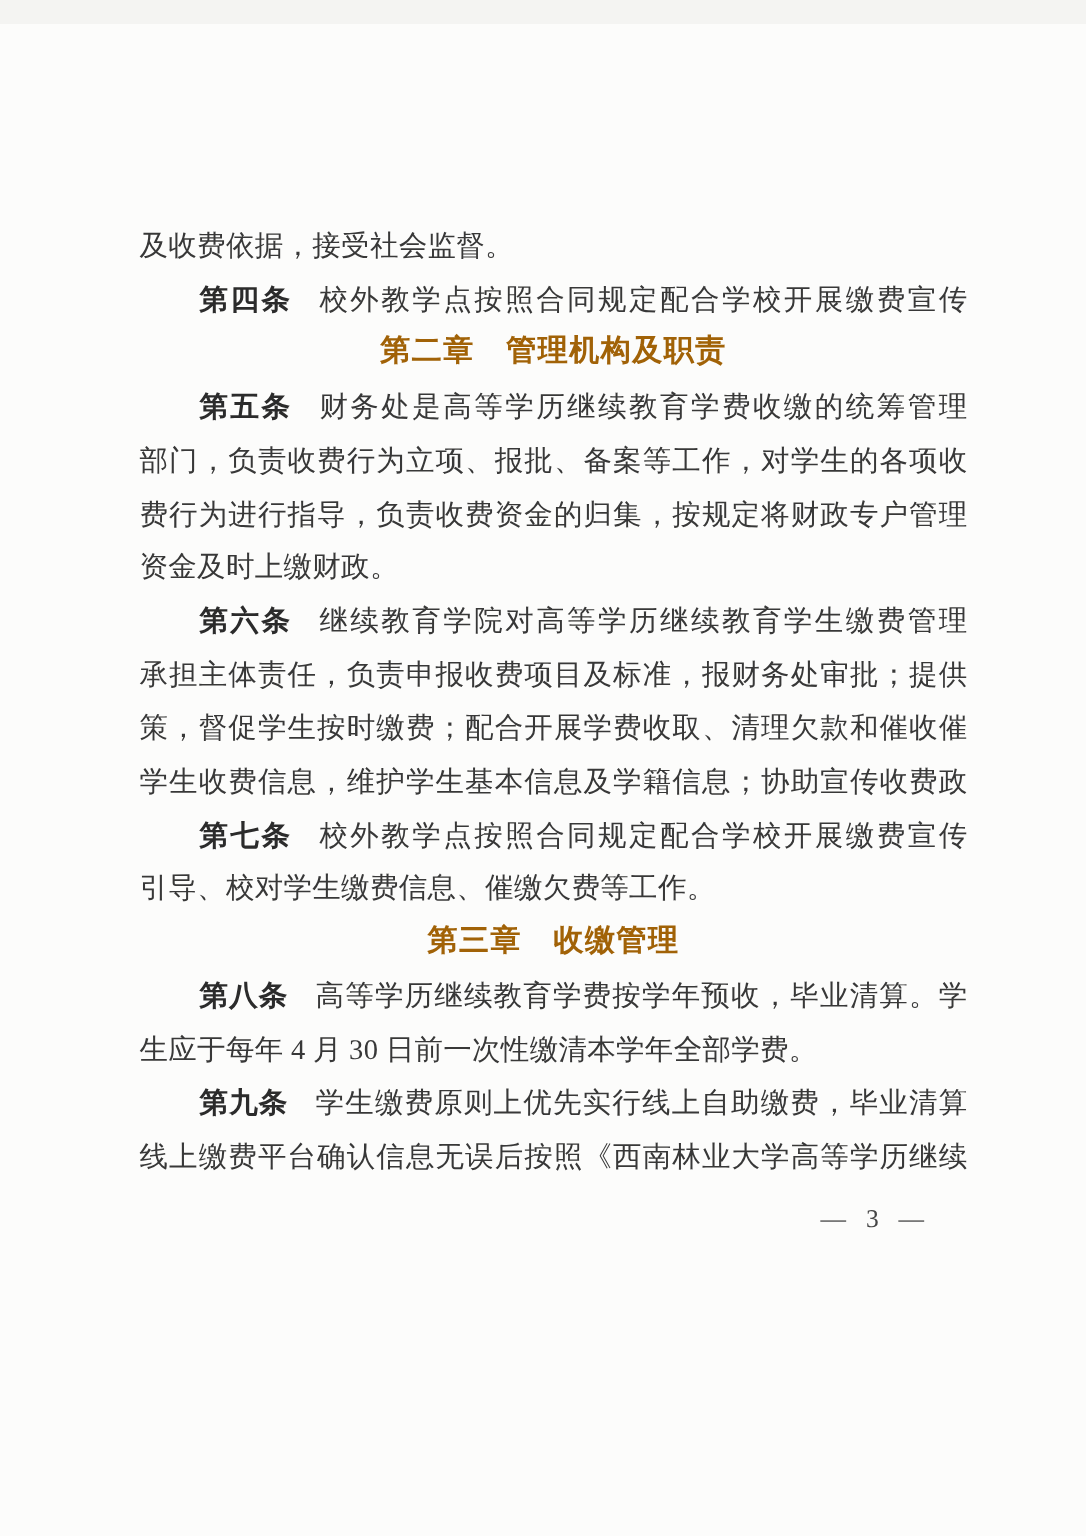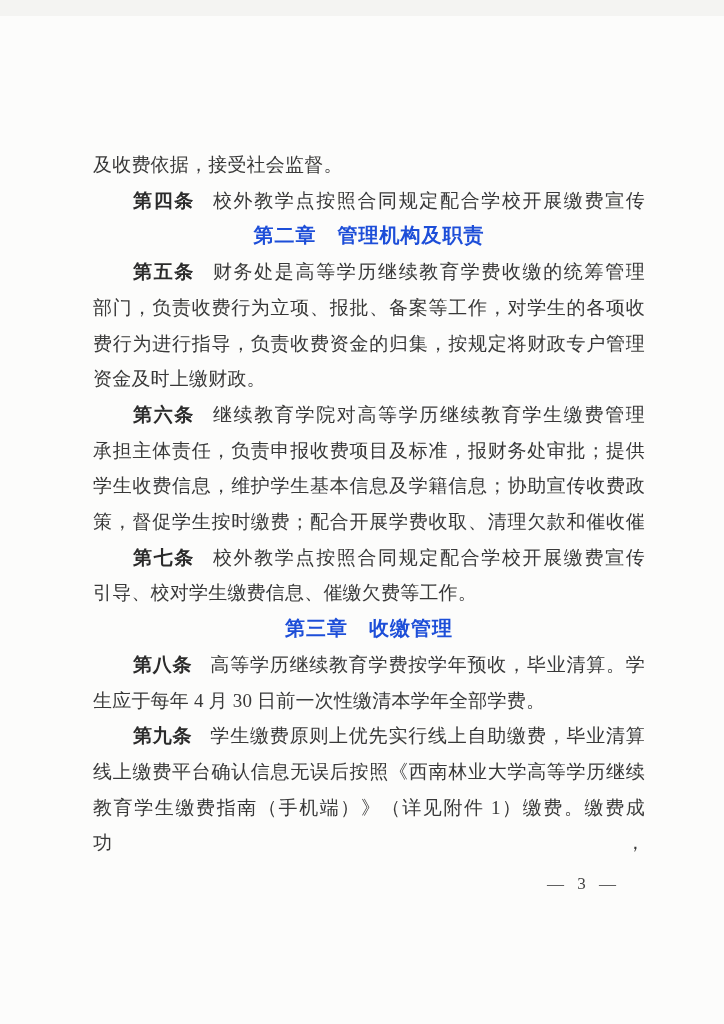--- a/index.html
+++ b/index.html
@@ -40,26 +40,26 @@
   .line.indent {
     text-indent: 40px;
   }
   .article-label {
     font-family: "Liberation Sans", "DejaVu Sans", sans-serif;
     font-weight: 700;
     color: #2b2b2b;
     margin-right: 18px;
   }
   .chapter-heading {
-    font-family: Liberation Serif, serif;
+    font-family: Liberation Mono, monospace;
     font-weight: 700;
     font-size: 20px;
     line-height: 35.7px;
     text-align: center;
-    color: #1d4ed8;
+    color: #a16207;
     letter-spacing: 1px;
   }
   .page-footer {
     margin-top: 13px;
     padding-right: 28px;
     text-align: right;
   }
   .page-number {
     font-size: 17px;
     color: #454545;
@@ -79,33 +79,32 @@
 
     <div class="chapter-heading">第二章　管理机构及职责</div>
 
     <div class="line fill indent"><span class="article-label">第五条</span><span>财务处是高等学历继续教育学费收缴的统筹管理</span></div>
     <div class="line fill">部门，负责收费行为立项、报批、备案等工作，对学生的各项收</div>
     <div class="line fill">费行为进行指导，负责收费资金的归集，按规定将财政专户管理</div>
     <div class="line last">资金及时上缴财政。</div>
 
     <div class="line fill indent"><span class="article-label">第六条</span><span>继续教育学院对高等学历继续教育学生缴费管理</span></div>
     <div class="line fill">承担主体责任，负责申报收费项目及标准，报财务处审批；提供</div>
+    <div class="line fill">策，督促学生按时缴费；配合开展学费收取、清理欠款和催收催</div>
     <div class="line fill">学生收费信息，维护学生基本信息及学籍信息；协助宣传收费政</div>
-    <div class="line fill">策，督促学生按时缴费；配合开展学费收取、清理欠款和催收催</div>
 
     <div class="line fill indent"><span class="article-label">第七条</span><span>校外教学点按照合同规定配合学校开展缴费宣传</span></div>
     <div class="line last">引导、校对学生缴费信息、催缴欠费等工作。</div>
 
     <div class="chapter-heading">第三章　收缴管理</div>
 
     <div class="line fill indent"><span class="article-label">第八条</span><span>高等学历继续教育学费按学年预收，毕业清算。学</span></div>
     <div class="line last">生应于每年 4 月 30 日前一次性缴清本学年全部学费。</div>
 
     <div class="line fill indent"><span class="article-label">第九条</span><span>学生缴费原则上优先实行线上自助缴费，毕业清算</span></div>
     <div class="line fill">线上缴费平台确认信息无误后按照《西南林业大学高等学历继续</div>
-    <div class="line fill">教育学生缴费指南（手机端）》（详见附件 1）缴费。缴费成功，</div>
 
     <div class="page-footer">
       <span class="page-number">— 3 —</span>
     </div>
 
   </div>
 </div>
 
 </body></html>

